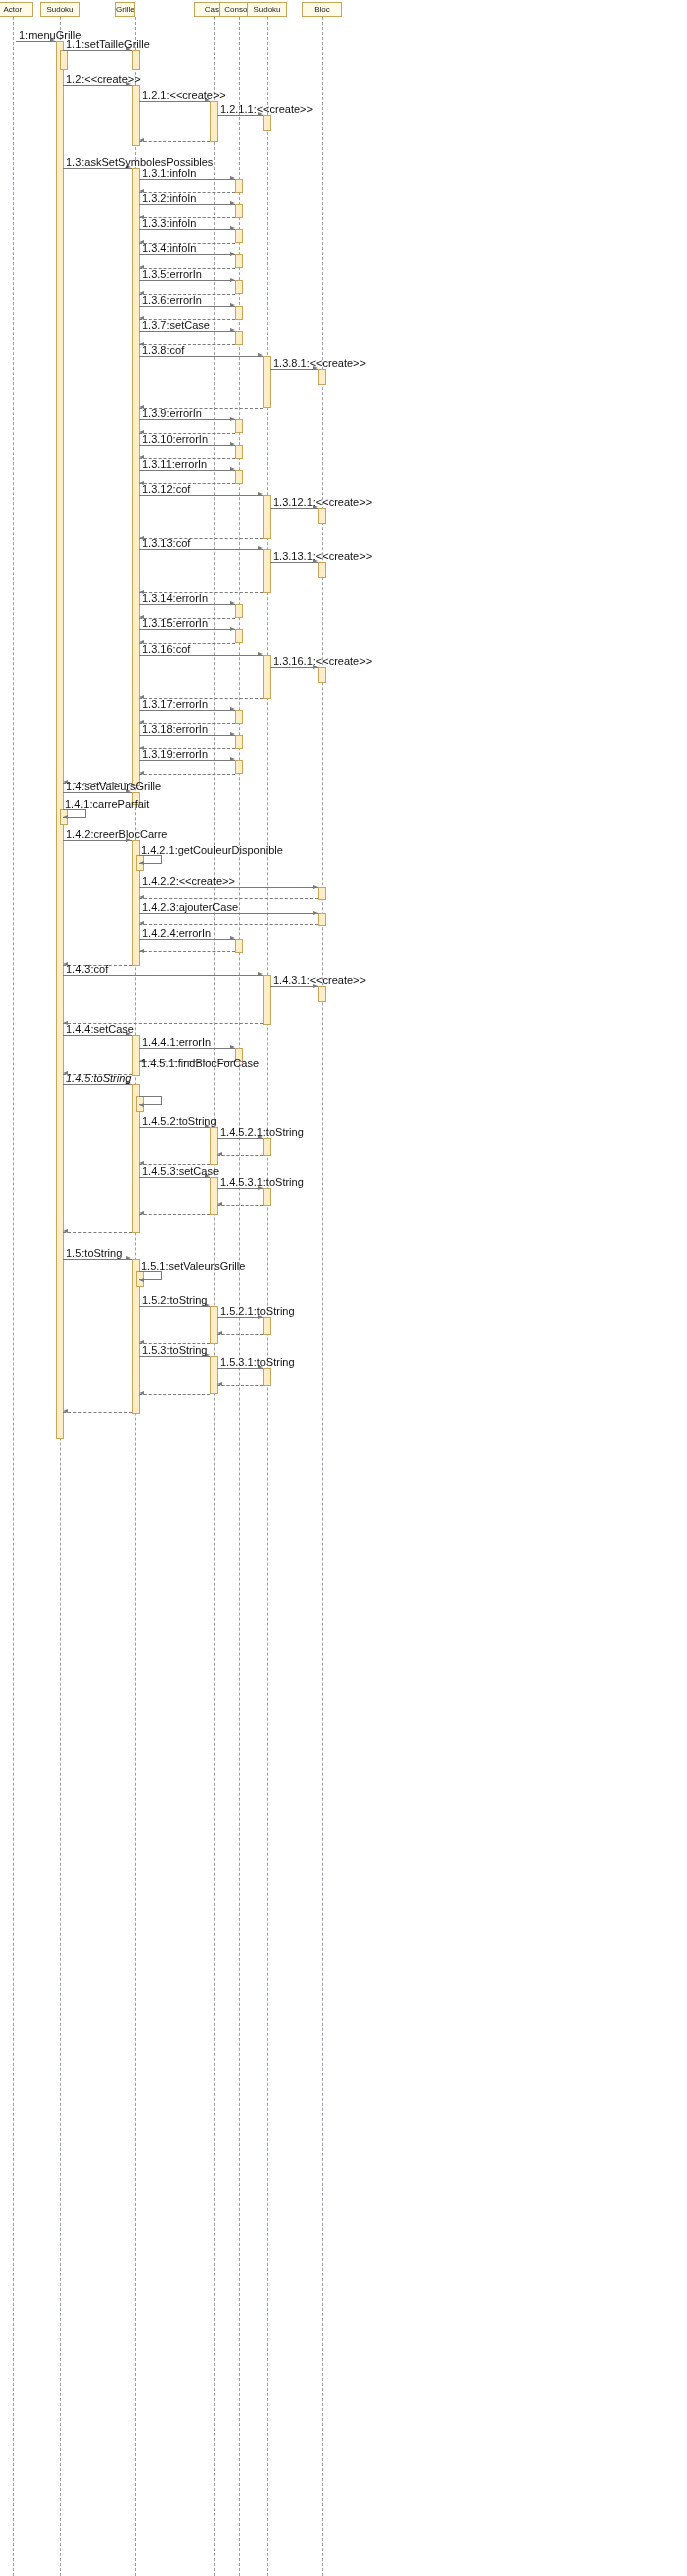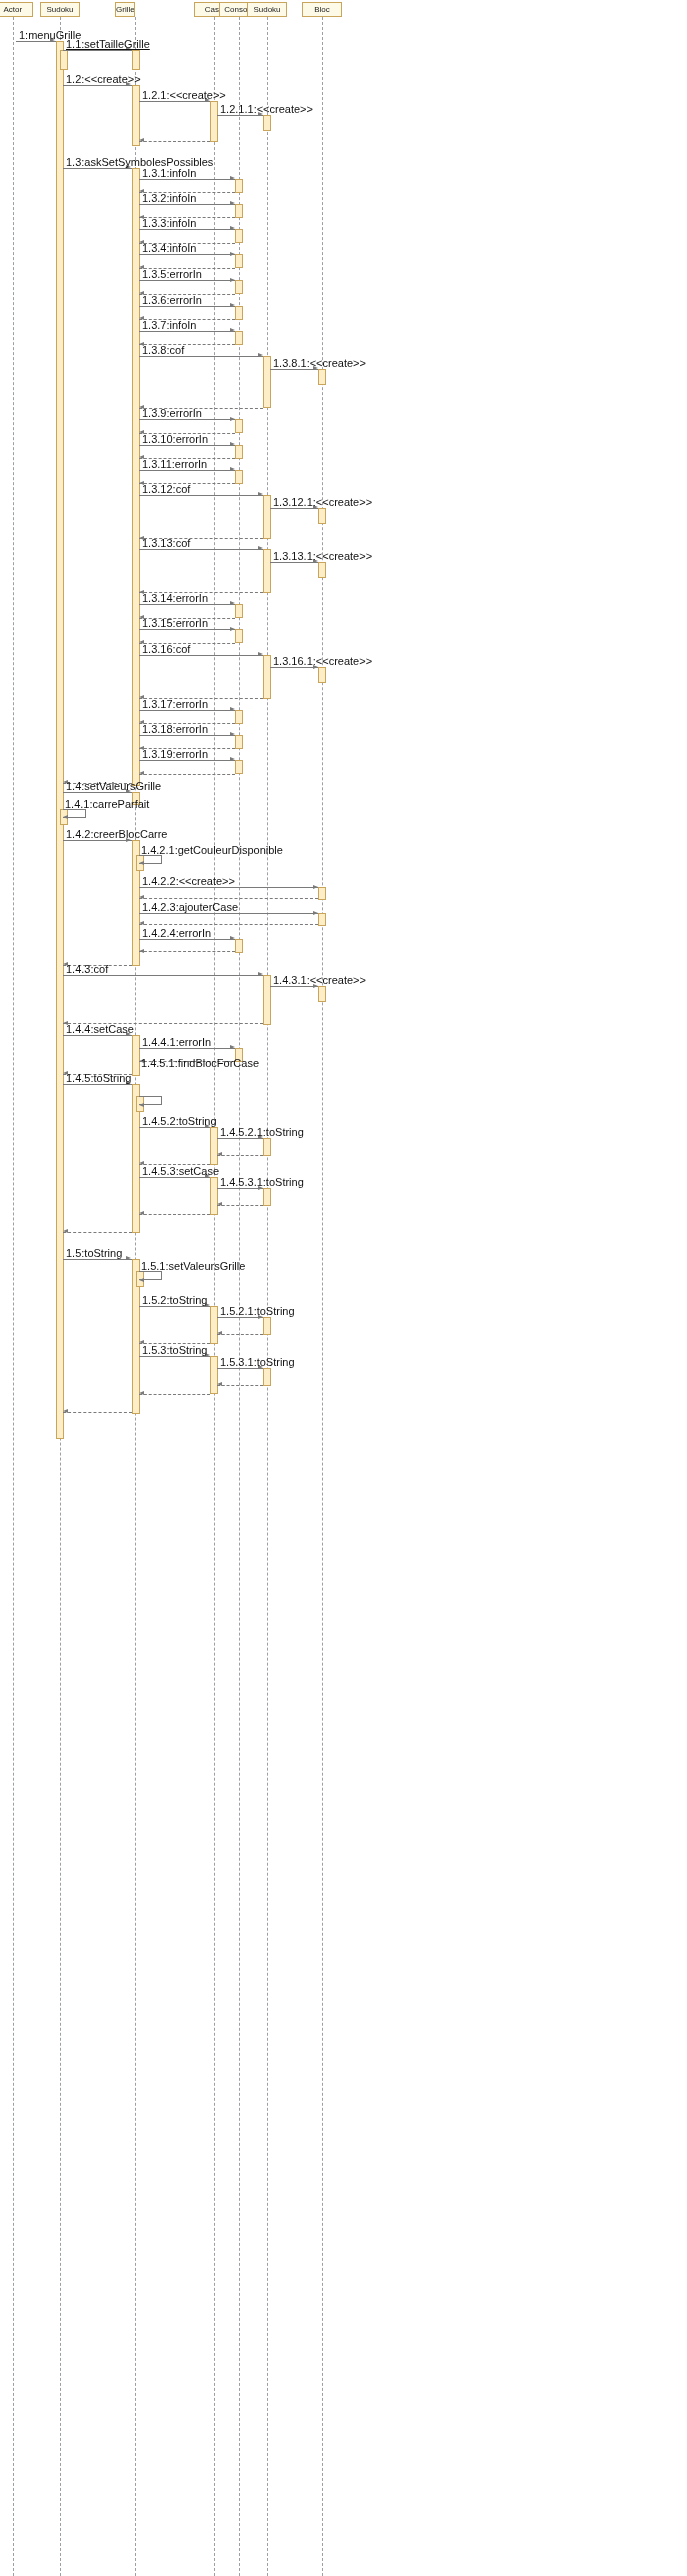--- a/index.html
+++ b/index.html
@@ -133,21 +133,21 @@
     <div class="activation" style="left: 136px; top: 1271px; height: 16px;"></div>
     <div class="activation" style="left: 210px; top: 1306px; height: 38px;"></div>
     <div class="activation" style="left: 263px; top: 1317px; height: 18px;"></div>
     <div class="activation" style="left: 210px; top: 1356px; height: 38px;"></div>
     <div class="activation" style="left: 263px; top: 1368px; height: 18px;"></div>
     <div class="msg" style="left: 16px; top: 41px; width: 40px;"></div>
     <div class="arrow right" style="top: 38px; left: 50px;"></div>
     <div class="msg-label" style="top: 31px; left: 19px;">1:menuGrille</div>
     <div class="msg" style="left: 63px; top: 50px; width: 69px;"></div>
     <div class="arrow right" style="top: 47px; left: 126px;"></div>
-    <div class="msg-label" style="top: 40px; left: 66px; text-decoration: underline;">1.1:setTailleGrille</div>
+    <div class="msg-label" style="top: 40px; left: 66px;">1.1:setTailleGrille</div>
     <div class="msg" style="left: 63px; top: 85px; width: 69px;"></div>
     <div class="arrow right" style="top: 82px; left: 126px;"></div>
     <div class="msg-label" style="top: 75px; left: 66px;">1.2:&lt;&lt;create&gt;&gt;</div>
     <div class="msg" style="left: 139px; top: 101px; width: 71px;"></div>
     <div class="arrow right" style="top: 98px; left: 205px;"></div>
     <div class="msg-label" style="top: 91px; left: 142px;">1.2.1:&lt;&lt;create&gt;&gt;</div>
     <div class="msg" style="left: 217px; top: 115px; width: 46px;"></div>
     <div class="arrow right" style="top: 112px; left: 258px;"></div>
     <div class="msg-label" style="top: 105px; left: 220px;">1.2.1.1:&lt;&lt;create&gt;&gt;</div>
     <div class="msg dash" style="left: 139px; top: 141px; width: 71px;"></div>
@@ -180,21 +180,21 @@
     <div class="msg-label" style="top: 270px; left: 142px;">1.3.5:errorIn</div>
     <div class="msg dash" style="left: 139px; top: 294px; width: 96px;"></div>
     <div class="arrow left" style="top: 291px; left: 139px;"></div>
     <div class="msg" style="left: 139px; top: 306px; width: 96px;"></div>
     <div class="arrow right" style="top: 303px; left: 230px;"></div>
     <div class="msg-label" style="top: 296px; left: 142px;">1.3.6:errorIn</div>
     <div class="msg dash" style="left: 139px; top: 319px; width: 96px;"></div>
     <div class="arrow left" style="top: 316px; left: 139px;"></div>
     <div class="msg" style="left: 139px; top: 331px; width: 96px;"></div>
     <div class="arrow right" style="top: 328px; left: 230px;"></div>
-    <div class="msg-label" style="top: 321px; left: 142px;">1.3.7:infoIn</div>
+    <div class="msg-label" style="top: 321px; left: 142px;">1.3.7:setCase</div>
     <div class="msg dash" style="left: 139px; top: 344px; width: 96px;"></div>
     <div class="arrow left" style="top: 342px; left: 139px;"></div>
     <div class="msg" style="left: 139px; top: 356px; width: 124px;"></div>
     <div class="arrow right" style="top: 353px; left: 258px;"></div>
     <div class="msg-label" style="top: 346px; left: 142px;">1.3.8:cof</div>
     <div class="msg" style="left: 270px; top: 369px; width: 48px;"></div>
     <div class="arrow right" style="top: 366px; left: 313px;"></div>
     <div class="msg-label" style="top: 359px; left: 273px;">1.3.8.1:&lt;&lt;create&gt;&gt;</div>
     <div class="msg dash" style="left: 139px; top: 408px; width: 124px;"></div>
     <div class="arrow left" style="top: 405px; left: 139px;"></div>
@@ -306,21 +306,21 @@
     <div class="msg-label" style="top: 1025px; left: 66px;">1.4.4:setCase</div>
     <div class="msg" style="left: 139px; top: 1048px; width: 96px;"></div>
     <div class="arrow right" style="top: 1045px; left: 230px;"></div>
     <div class="msg-label" style="top: 1038px; left: 142px;">1.4.4.1:errorIn</div>
     <div class="msg dash" style="left: 139px; top: 1061px; width: 96px;"></div>
     <div class="arrow left" style="top: 1059px; left: 139px;"></div>
     <div class="msg dash" style="left: 63px; top: 1074px; width: 69px;"></div>
     <div class="arrow left" style="top: 1071px; left: 63px;"></div>
     <div class="msg" style="left: 63px; top: 1084px; width: 69px;"></div>
     <div class="arrow right" style="top: 1081px; left: 126px;"></div>
-    <div class="msg-label" style="top: 1074px; left: 66px;">1.4.5:toString</div>
+    <div class="msg-label" style="top: 1074px; left: 66px; font-style: italic;">1.4.5:toString</div>
     <div class="self-msg" style="left: 139px; top: 1096px; width: 23.4px;"></div>
     <div class="arrow left" style="left: 139px; top: 1103px;"></div>
     <div class="msg-label" style="left: 141px; top: 1059px;">1.4.5.1:findBlocForCase</div>
     <div class="msg" style="left: 139px; top: 1127px; width: 71px;"></div>
     <div class="arrow right" style="top: 1124px; left: 205px;"></div>
     <div class="msg-label" style="top: 1117px; left: 142px;">1.4.5.2:toString</div>
     <div class="msg" style="left: 217px; top: 1138px; width: 46px;"></div>
     <div class="arrow right" style="top: 1135px; left: 258px;"></div>
     <div class="msg-label" style="top: 1128px; left: 220px;">1.4.5.2.1:toString</div>
     <div class="msg dash" style="left: 217px; top: 1155px; width: 46px;"></div>

